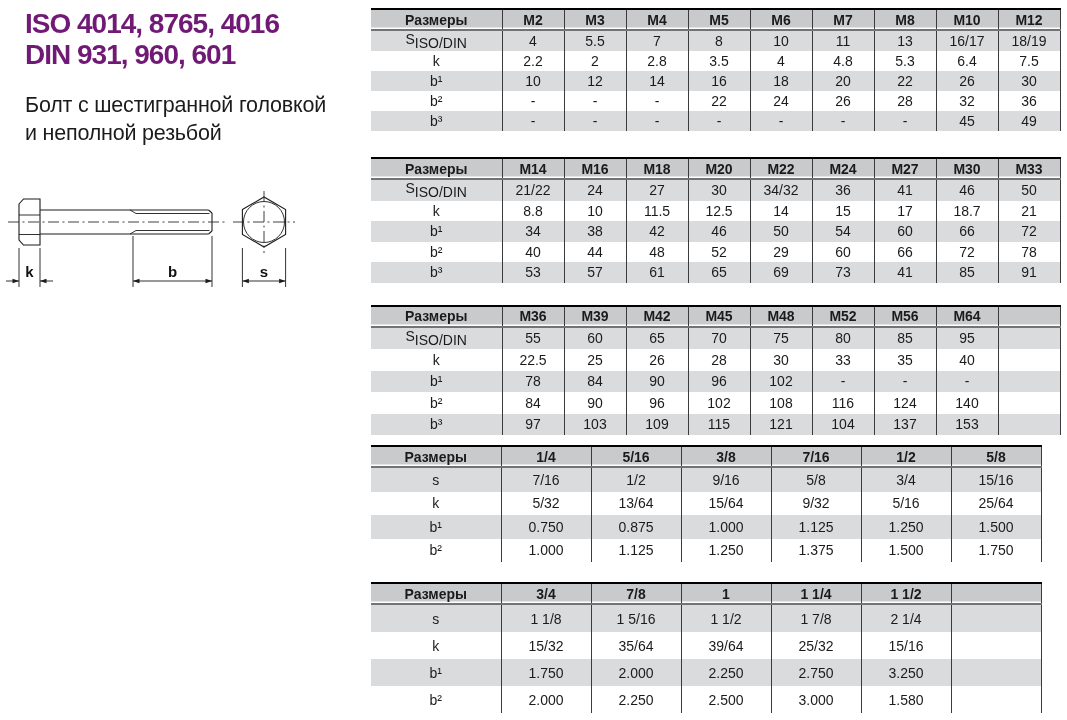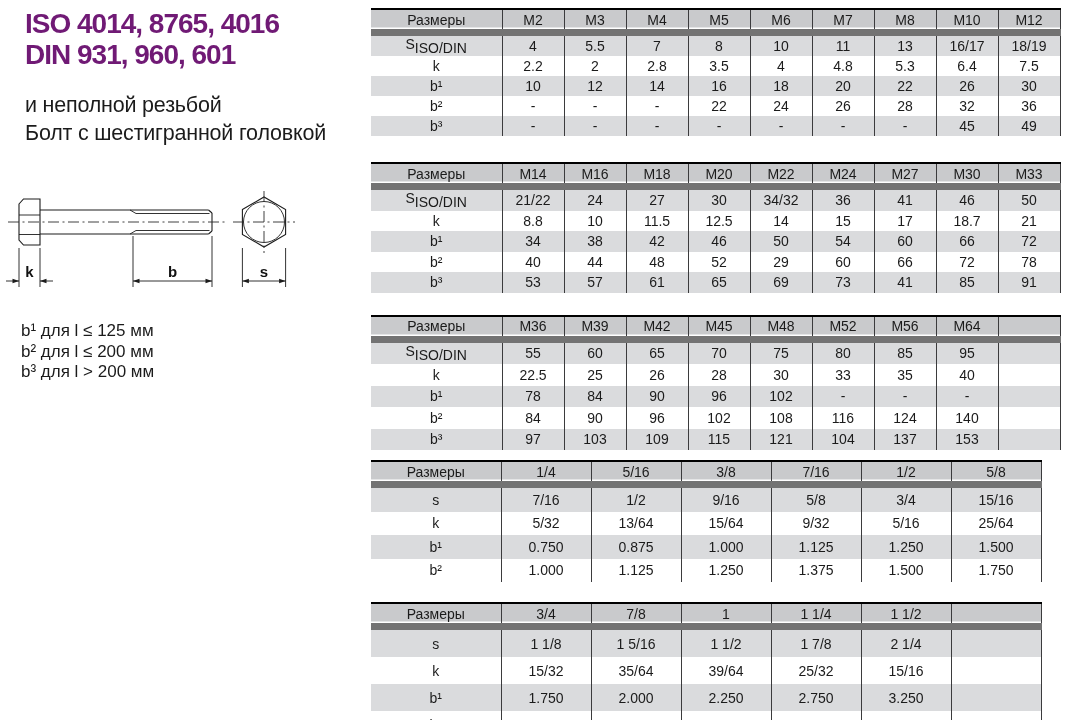--- a/index.html
+++ b/index.html
@@ -22,22 +22,22 @@
   .notes{position:absolute;left:21px;top:321px;font-size:17px;line-height:20.5px;
          white-space:nowrap;}
 
   
   .tables{position:absolute;left:371px;top:0;}
   table.dim{border-collapse:collapse;table-layout:fixed;border-top:2.5px solid #000;}
   table.dim th, table.dim td{padding:0;text-align:center;vertical-align:middle;
       font-size:14px;border-left:1px solid var(--grid);overflow:hidden;white-space:nowrap;}
   table.dim th:first-child, table.dim td:first-child{border-left:none;}
   table.dim th:last-child, table.dim td:last-child{border-right:1px solid var(--grid);}
-  table.dim thead th{background:var(--hdr);font-weight:normal;height:19px;
-      border-bottom:7px solid #737373;box-shadow:inset 0 -1.5px 0 #fff;}
+  table.dim thead th{background:var(--hdr);font-weight:bold;height:19px;
+      border-bottom:2px solid #737373;box-shadow:inset 0 -1.5px 0 #fff;}
   table.dim tbody tr:nth-child(odd){background:var(--stripe);}
   table.dim tbody td{font-weight:normal;}
   sub.siso{font-size:14px;letter-spacing:0;}
 
   .metric col.col-label{width:131px;}
   .metric col.col-data{width:62px;}
   .imperial col.col-label{width:130px;}
   .imperial col.col-data{width:90px;}
 
   .t0{margin-top:8px;}  .t0 tbody td{height:20px;}
@@ -57,22 +57,22 @@
 <body>
 
 <div class="canvas">
 
   <div class="title">
     <div>ISO 4014, 8765, 4016</div>
     <div>DIN 931, 960, 601</div>
   </div>
 
   <div class="subtitle">
+    <div>Болт с шестигранной головкой</div>
     <div>и неполной резьбой</div>
-    <div>Болт с шестигранной головкой</div>
   </div>
 
   <svg class="drawing" width="332" height="118" viewBox="0 0 332 118">
 
     <g>
 
       <path class="ln" d="M17,18 L21.5,13 L38,13 L38,59 L21.5,59 L17,54 Z"></path>
       <line class="thin" x1="17" y1="29" x2="38" y2="29"></line>
       <line class="thin" x1="17" y1="48.5" x2="38" y2="48.5"></line>
 
@@ -118,25 +118,20 @@
 
       <line class="thin" x1="240.4" y1="62" x2="240.4" y2="101"></line>
       <line class="thin" x1="283.6" y1="62" x2="283.6" y2="101"></line>
       <line class="thin" x1="240.4" y1="95" x2="283.6" y2="95"></line>
       <polygon class="arw" points="240.4,95 246.9,92.7 246.9,97.3"></polygon>
       <polygon class="arw" points="283.6,95 277.1,92.7 277.1,97.3"></polygon>
       <text class="dimlbl" x="262" y="91" text-anchor="middle">s</text>
     </g>
   </svg>
 
-  <div class="notes">
-    <div>b¹ для l ≤ 125 мм</div>
-    <div>b² для l ≤ 200 мм</div>
-    <div>b³ для l &gt; 200 мм</div>
-  </div>
 
   <div class="tables">
     <div class="metric t0">
         <table class="dim">
           <colgroup>
             <col class="col-label">
             <col class="col-data">
             <col class="col-data">
             <col class="col-data">
             <col class="col-data">

